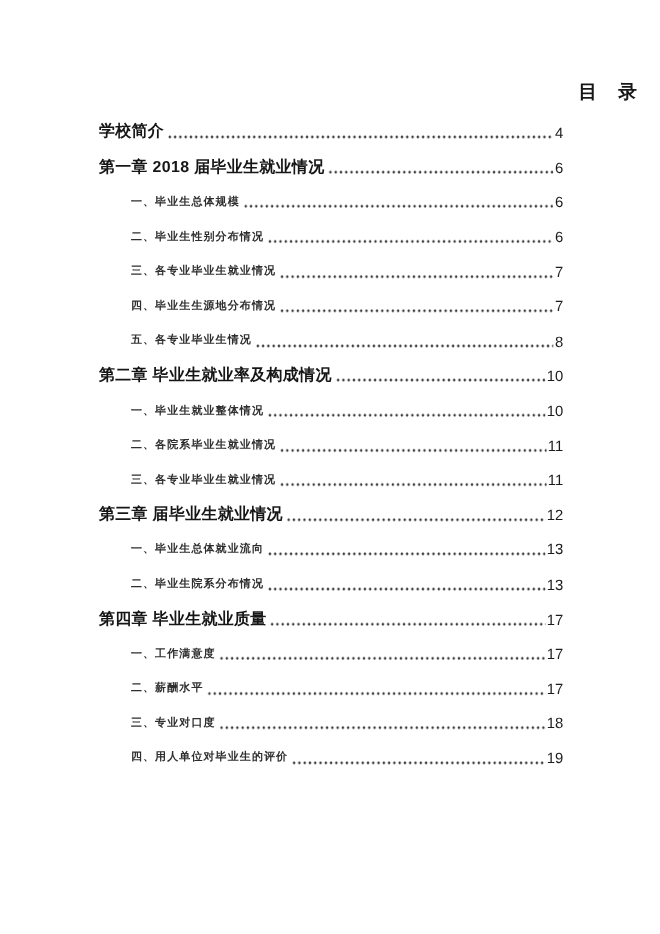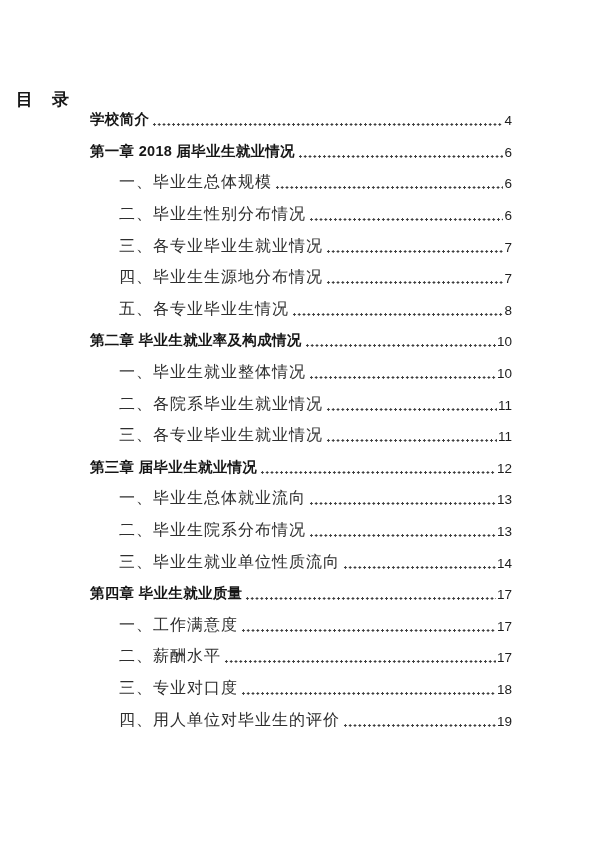--- a/index.html
+++ b/index.html
@@ -12,39 +12,39 @@
   html,body{margin:0;padding:0;}
   body{
     width:600px;height:849px;
     background:var(--page-background);
     font-family:"Liberation Sans","DejaVu Sans",sans-serif;
     overflow:hidden;position:relative;
   }
   .doc-page{position:absolute;inset:0;background:var(--page-background);}
   .doc-title{
     position:absolute;top:72px;left:0;width:580px;
-    margin:16px;text-align:left;
+    margin:0;text-align:right;
     font-size:17px;font-weight:700;color:var(--heading-text);
     letter-spacing:1px;
   }
   .toc-list{
     position:absolute;top:104px;left:90px;width:422px;
   }
   .toc-row{
     height:31.6px;
     display:flex;align-items:center;
   }
   .toc-label{white-space:nowrap;}
   .level-1 .toc-label{
     font-weight:700;font-size:14.5px;color:var(--heading-text);
     letter-spacing:.3px;
   }
   .level-2{padding-left:29px;}
   .level-2 .toc-label{
-    font-weight:400;font-size:16px;color:var(--entry-text);
+    font-weight:700;font-size:10px;color:var(--entry-text);
     letter-spacing:1px;
   }
   .toc-leader{
     flex:1;height:3px;min-width:12px;
     margin:0 1px 0 3px;
     transform:translateY(5px);
     background-image:radial-gradient(circle,var(--leader-dots) 1.05px,transparent 1.35px);
     background-size:4.8px 3px;
     background-position:left center;
     background-repeat:repeat-x;
@@ -123,25 +123,20 @@
       <div class="toc-row level-2">
     <span class="toc-label">一、毕业生总体就业流向</span>
     <span class="toc-leader"></span>
     <span class="toc-page-num">13</span>
   </div>
       <div class="toc-row level-2">
     <span class="toc-label">二、毕业生院系分布情况</span>
     <span class="toc-leader"></span>
     <span class="toc-page-num">13</span>
   </div>
-      <div class="toc-row level-2">
-    <span class="toc-label">三、毕业生就业单位性质流向</span>
-    <span class="toc-leader"></span>
-    <span class="toc-page-num">14</span>
-  </div>
       <div class="toc-row level-1">
     <span class="toc-label">第四章 毕业生就业质量</span>
     <span class="toc-leader"></span>
     <span class="toc-page-num">17</span>
   </div>
       <div class="toc-row level-2">
     <span class="toc-label">一、工作满意度</span>
     <span class="toc-leader"></span>
     <span class="toc-page-num">17</span>
   </div>

